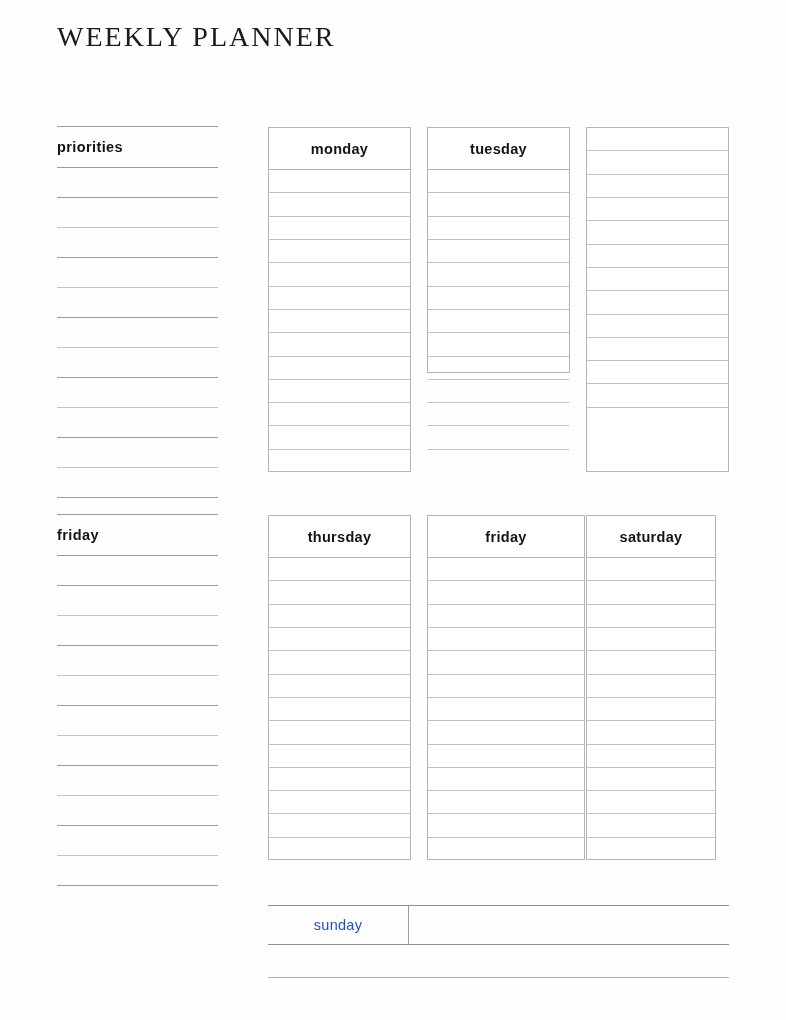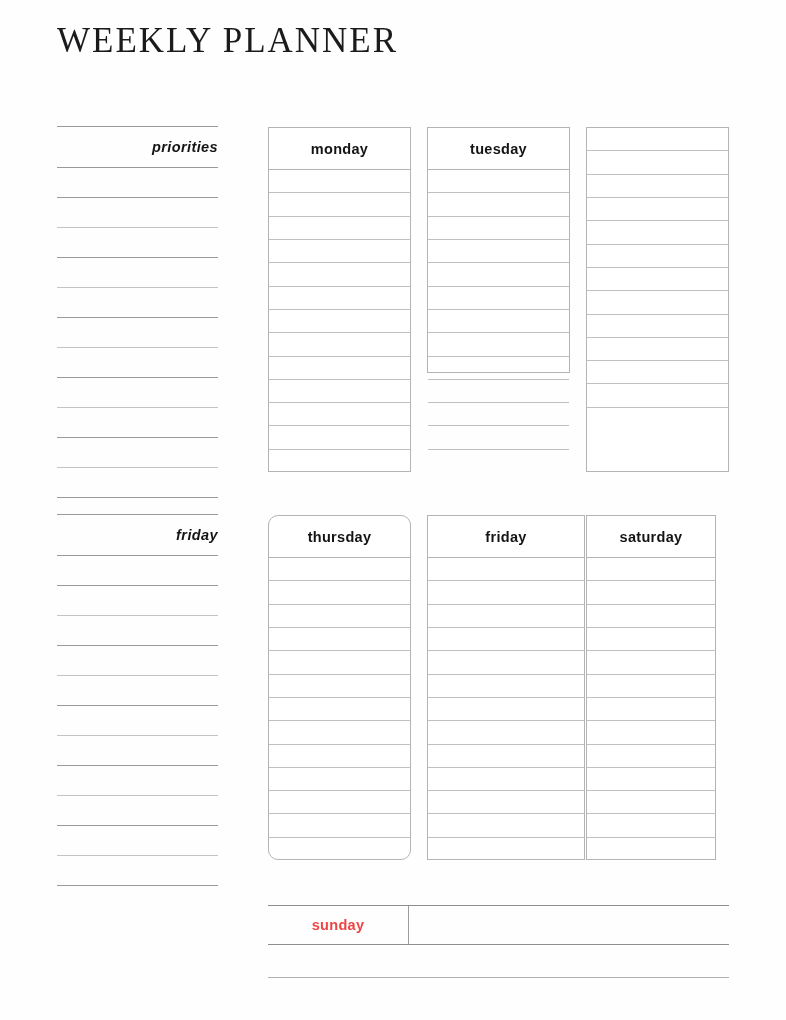--- a/index.html
+++ b/index.html
@@ -22,21 +22,21 @@
     background: #fefefe;
   }
 
   
   .page-title {
     position: absolute;
     left: 57px;
     top: 23px;
     font-family: "Liberation Serif", "DejaVu Serif", serif;
     font-weight: 400;
-    font-size: 35px;
+    font-size: 28px;
     letter-spacing: 2.0px;
     color: #1b1b1d;
     line-height: 1;
     white-space: nowrap;
   }
 
   
   .ruled-block {
     position: absolute;
     left: 57px;
@@ -47,22 +47,21 @@
     background: #9a9a9a;
     width: 100%;
   }
   .ruled-block .rule.light {
     background: #c3c3c3;
   }
   .ruled-block .head-cell {
     height: 40px;
     display: flex;
     align-items: center;
-    justify-content: flex-end;
-    font-style: italic;
+    justify-content: flex-start;
   }
   .ruled-block .head-label {
     font-family: "Liberation Sans", sans-serif;
     font-weight: 700;
     font-size: 14.5px;
     letter-spacing: 0.4px;
     color: #141416;
   }
   .ruled-block .blank-line {
     height: 29px;
@@ -127,24 +126,24 @@
   .sunday-strip .s-label-cell {
     width: 141px;
     display: flex;
     align-items: center;
     justify-content: center;
     border-right: 1px solid #9c9c9c;
     box-sizing: border-box;
   }
   .sunday-strip .s-label {
     font-family: "Liberation Sans", sans-serif;
-    font-weight: 700;
+    font-weight: 400;
     font-size: 14.5px;
     letter-spacing: 0.3px;
-    color: #ef4444;
+    color: #1d4ed8;
   }
   .sunday-strip .s-value-cell {
     flex: 1 1 auto;
   }
   .sunday-strip .s-blank {
     height: 32px;
   }
 </style>
 </head>
 <body>
@@ -270,21 +269,21 @@
         <div class="day-row"></div>
         <div class="day-row"></div>
         <div class="day-row"></div>
         <div class="day-row"></div>
         <div class="day-row"></div>
         <div class="day-row"></div>
         <div class="day-row"></div>
       </div>
   </div>
 
-  <div class="day-box" style="left:268px; top:515px; width:143px; height:345px;border-radius:10px;">
+  <div class="day-box" style="left:268px; top:515px; width:143px; height:345px;">
     <div class="day-head">
       <span class="day-label">thursday</span>
     </div>
     <div class="day-rows" style="height:302px;">
         <div class="day-row"></div>
         <div class="day-row"></div>
         <div class="day-row"></div>
         <div class="day-row"></div>
         <div class="day-row"></div>
         <div class="day-row"></div>

